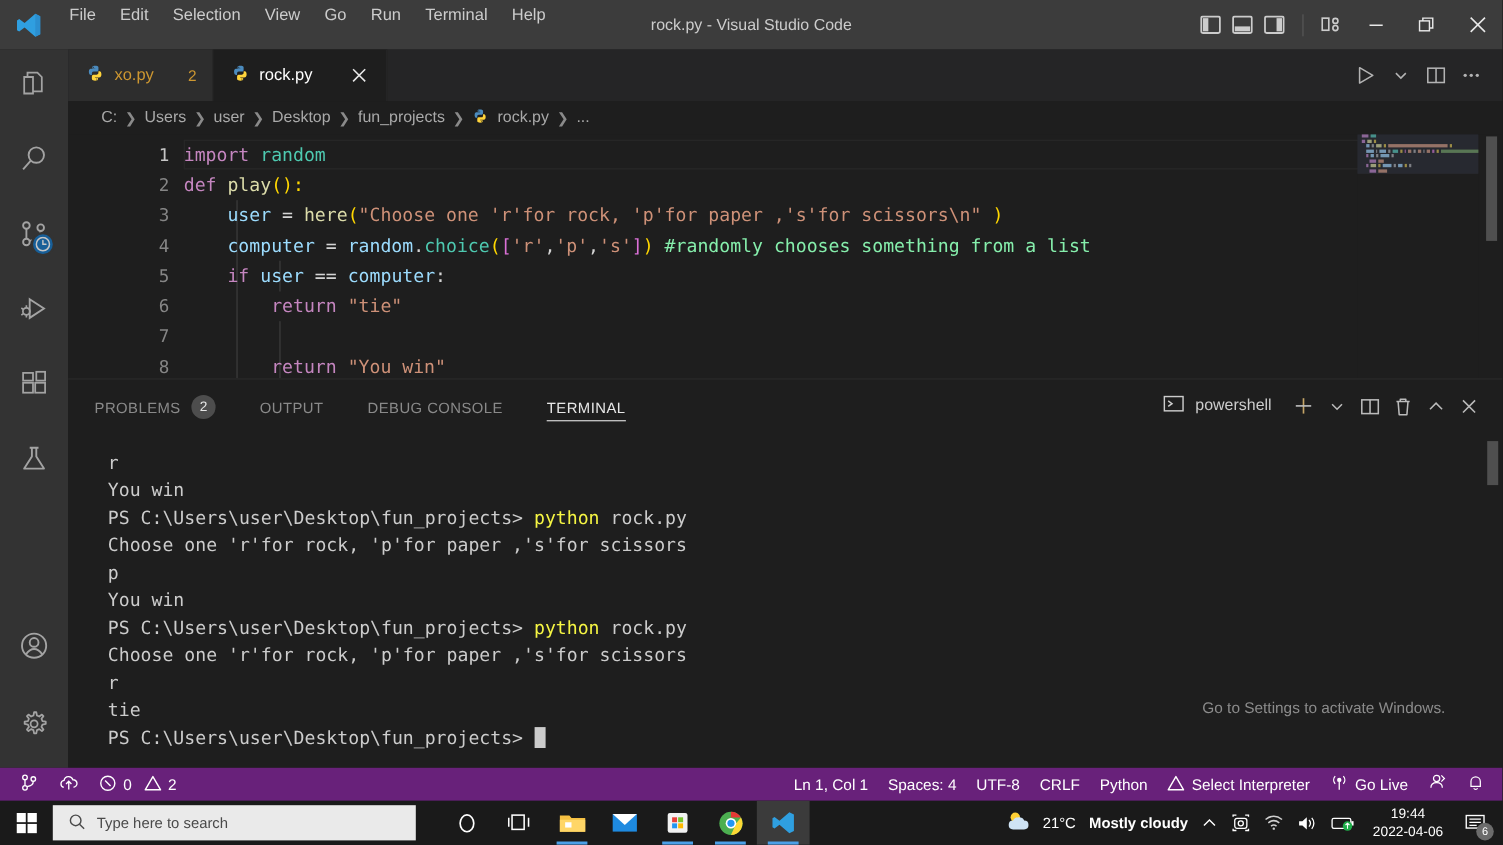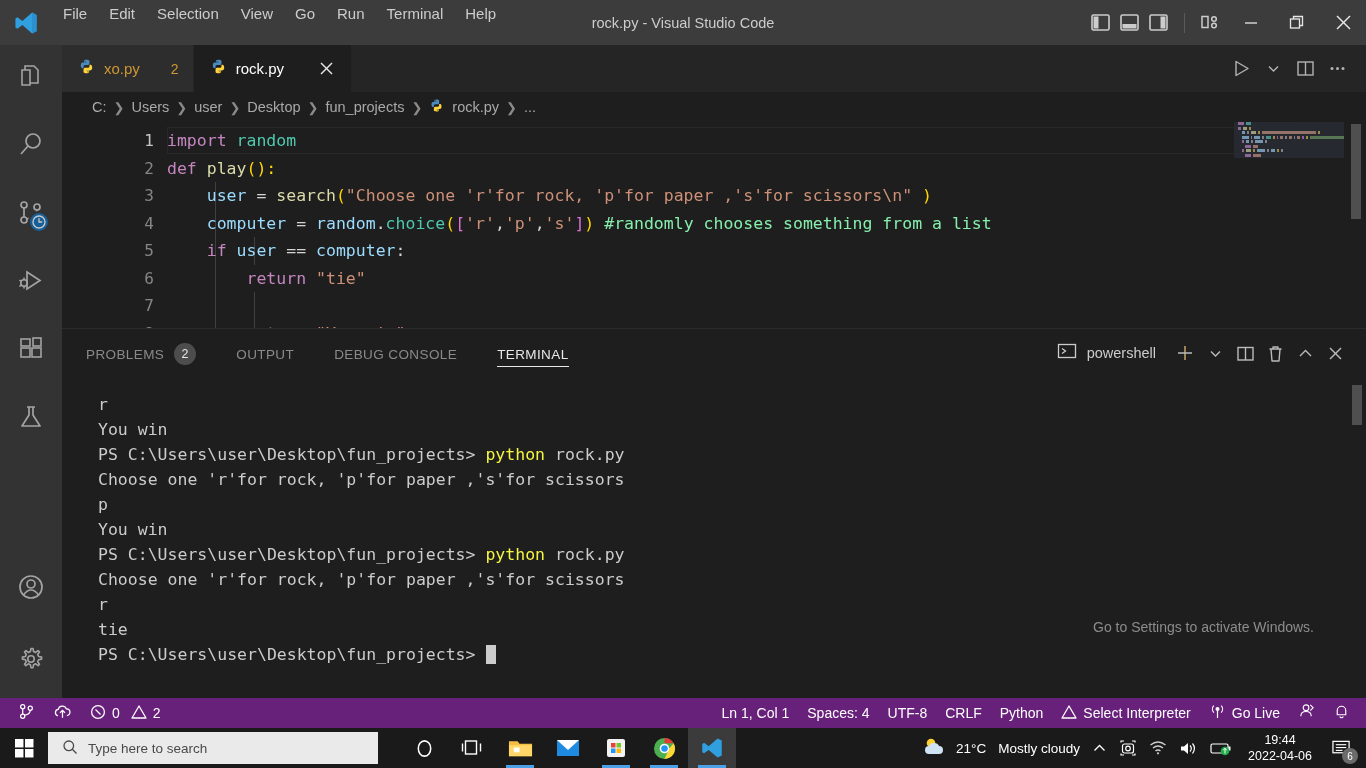--- a/index.html
+++ b/index.html
@@ -123,21 +123,21 @@
   .mm-line { height:3px; display:flex; gap:2px; margin-bottom:1.5px; padding-left:4px; }
   .mm-seg { height:3px; }
   .mm-slider { position:absolute; left:0; right:0; top:0; height:36px; background:rgba(120,140,200,.12); }
   .editor-scroll {
     position:absolute; right:5px; top:2px; width:10px; height:95px;
     background:#4f4f4f; border-radius:0;
   }
 
   
   .panel {
-    position:absolute; left:62px; top:328px; width:1304px; height:354px;
+    position:absolute; left:62px; top:344px; width:1304px; height:354px;
     background:#1e1e1e; border-top:1px solid #2b2b2b;
   }
   .panel-header {
     height:48px; display:flex; align-items:center; padding-left:24px;
   }
   .ptab {
     font-size:13.5px; letter-spacing:.4px; color:#8a8a8a; margin-right:40px;
     display:flex; align-items:center; gap:10px; height:48px; position:relative;
     padding-top:2px;
   }
@@ -453,21 +453,21 @@
         <div class="code-line">
           <div class="gutter cur">1</div>
           <div class="code-text"><span class="k">import </span><span class="mod">random</span></div>
         </div>
         <div class="code-line">
           <div class="gutter">2</div>
           <div class="code-text"><span class="k">def </span><span class="fn">play</span><span class="p1">():</span></div>
         </div>
         <div class="code-line">
           <div class="gutter">3</div>
-          <div class="code-text"><span class="op">    </span><span class="var">user</span><span class="op"> = </span><span class="fn">search</span><span class="p1">(</span><span class="str">"Choose one 'r'for rock, 'p'for paper ,'s'for scissors\n"</span><span class="p1"> )</span></div>
+          <div class="code-text"><span class="op">    </span><span class="var">user</span><span class="op"> = </span><span class="fn">here</span><span class="p1">(</span><span class="str">"Choose one 'r'for rock, 'p'for paper ,'s'for scissors\n"</span><span class="p1"> )</span></div>
         </div>
         <div class="code-line">
           <div class="gutter">4</div>
           <div class="code-text"><span class="op">    </span><span class="var">computer</span><span class="op"> = </span><span class="var">random</span><span class="op">.</span><span class="mod">choice</span><span class="p1">(</span><span class="p2">[</span><span class="str">'r'</span><span class="op">,</span><span class="str">'p'</span><span class="op">,</span><span class="str">'s'</span><span class="p2">]</span><span class="p1">)</span><span class="cmt"> #randomly chooses something from a list</span></div>
         </div>
         <div class="code-line">
           <div class="gutter">5</div>
           <div class="code-text"><span class="op">    </span><span class="k">if </span><span class="var">user</span><span class="op"> == </span><span class="var">computer</span><span class="op">:</span></div>
         </div>
         <div class="code-line">
@@ -782,21 +782,21 @@
 
     <div class="tray">
       <div class="tray-item">
         <span>
           <svg width="26" height="22" viewBox="0 0 26 22">
             <circle cx="9" cy="7" r="4.3" fill="#ffd034"></circle>
             <path d="M7 10 q-4 0 -4 4 q0 4 4 4 h10 q4 0 4 -4 q0 -4 -4 -4 q-1 -3 -5 -3 q-4 0 -5 3 Z" fill="#cfe3f5"></path>
           </svg>
         </span>
         <span>21°C</span>
-        <span style="margin-left:4px;">Mostly cloudy</span>
+        <span style="margin-left:4px;font-weight:bold;">Mostly cloudy</span>
       </div>
       <div class="tray-item">
         <svg width="15" height="15" viewBox="0 0 15 15">
             <path d="M2.5 9.5 L7.5 4.5 L12.5 9.5" fill="none" stroke="#ffffff" stroke-width="1.3"></path>
           </svg>
       </div>
       <div class="tray-item">
         <svg width="18" height="18" viewBox="0 0 18 18">
           <rect x="3.5" y="5" width="11" height="9" rx="2" fill="none" stroke="#ffffff" stroke-width="1.2"></rect>
           <circle cx="9" cy="9.5" r="2.3" fill="none" stroke="#ffffff" stroke-width="1.2"></circle>

